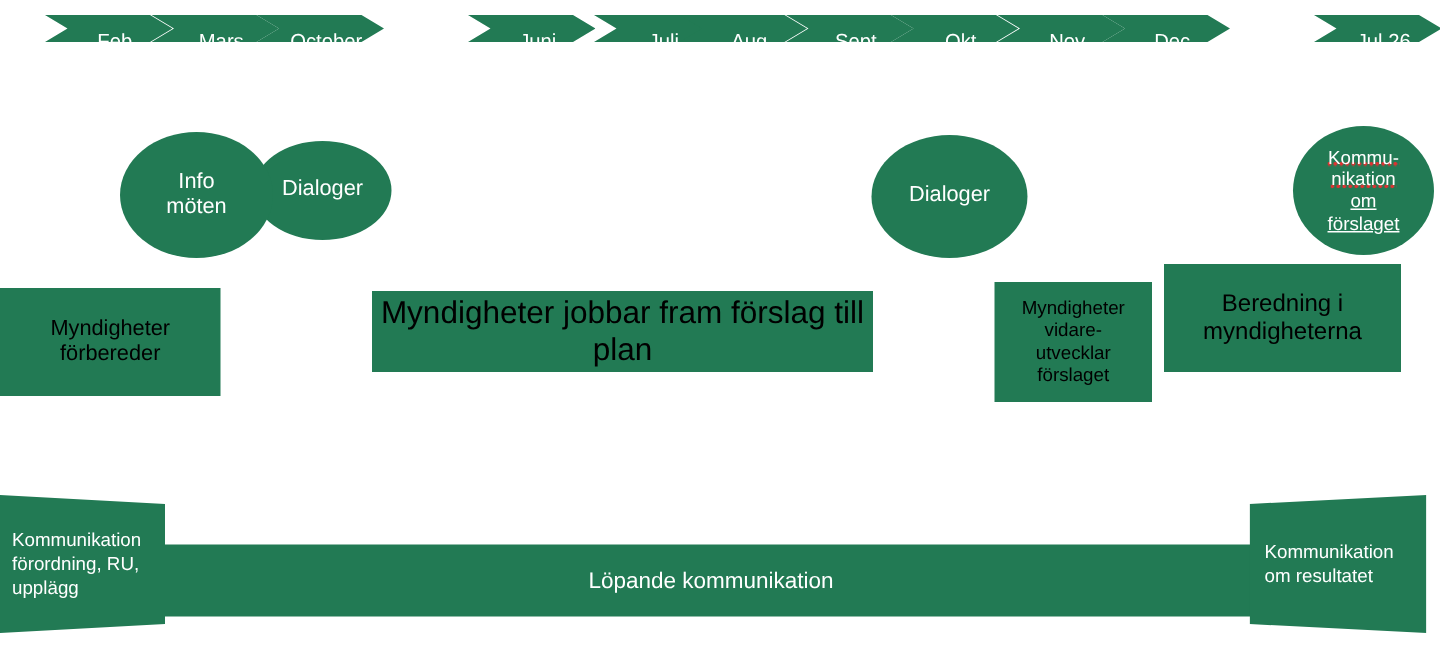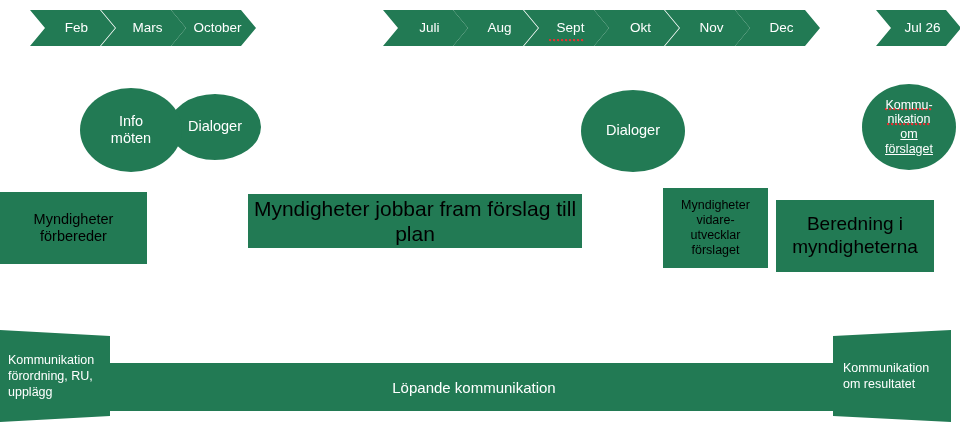--- a/index.html
+++ b/index.html
@@ -27,21 +27,21 @@
   #timeline-row {
     position: absolute;
     left: 30px;
     top: 10px;
     height: 36px;
     width: 916px;
   }
   .chevron {
     position: absolute;
     top: 0;
-    height: 36px;
+    height: 18px;
     background: #227a54;
     color: #ffffff;
     font-size: 13.5px;
     line-height: 36px;
     text-align: center;
     white-space: nowrap;
     -webkit-clip-path: polygon(0 0, calc(100% - 15px) 0, 100% 50%, calc(100% - 15px) 100%, 0 100%, 15px 50%);
     clip-path: polygon(0 0, calc(100% - 15px) 0, 100% 50%, calc(100% - 15px) 100%, 0 100%, 15px 50%);
   }
   .chevron .lbl {
@@ -126,23 +126,23 @@
     left: 248px; top: 194px;
     width: 334px; height: 54px;
     font-size: 21px;
   }
   #box-vidareutvecklar {
     left: 663px; top: 188px;
     width: 105px; height: 80px;
     font-size: 12.5px;
   }
   #box-beredning {
-    left: 776px; top: 200px;
+    left: 776px; top: 176px;
     width: 158px; height: 72px;
-    font-size: 19px;
+    font-size: 16px;
   }
 
   
   #trap-left {
     position: absolute;
     left: 0px; top: 330px;
     width: 110px; height: 92px;
     background: #227a54;
     color: #ffffff;
     font-size: 12.5px;
@@ -183,21 +183,22 @@
 </style>
 </head>
 <body>
 
 <div id="canvas">
 
   <div id="timeline-row">
       <div class="chevron" style="left: 0px; width: 85px;"><span class="lbl">Feb</span></div>
       <div class="chevron" style="left: 71px; width: 85px;"><span class="lbl">Mars</span></div>
       <div class="chevron" style="left: 141px; width: 85px;"><span class="lbl">October</span></div>
-      <div class="chevron" style="left: 353px; width: 85px;"><span class="lbl">Juli</span></div>
+      <div class="chevron" style="left: 282px; width: 85px;"><span class="lbl">Juni</span></div>
+      <div class="chevron" style="left: 366px; width: 85px;"><span class="lbl">Juli</span></div>
       <div class="chevron" style="left: 423px; width: 85px;"><span class="lbl">Aug</span></div>
       <div class="chevron spell" style="left: 494px; width: 85px;"><span class="lbl">Sept</span></div>
       <div class="chevron" style="left: 564px; width: 85px;"><span class="lbl">Okt</span></div>
       <div class="chevron" style="left: 635px; width: 85px;"><span class="lbl">Nov</span></div>
       <div class="chevron" style="left: 705px; width: 85px;"><span class="lbl">Dec</span></div>
       <div class="chevron" style="left: 846px; width: 85px;"><span class="lbl">Jul 26</span></div>
     </div>
 
   <div class="ellipse" id="ellipse-info-moten">
     <span class="etext">Info<br>möten</span>

